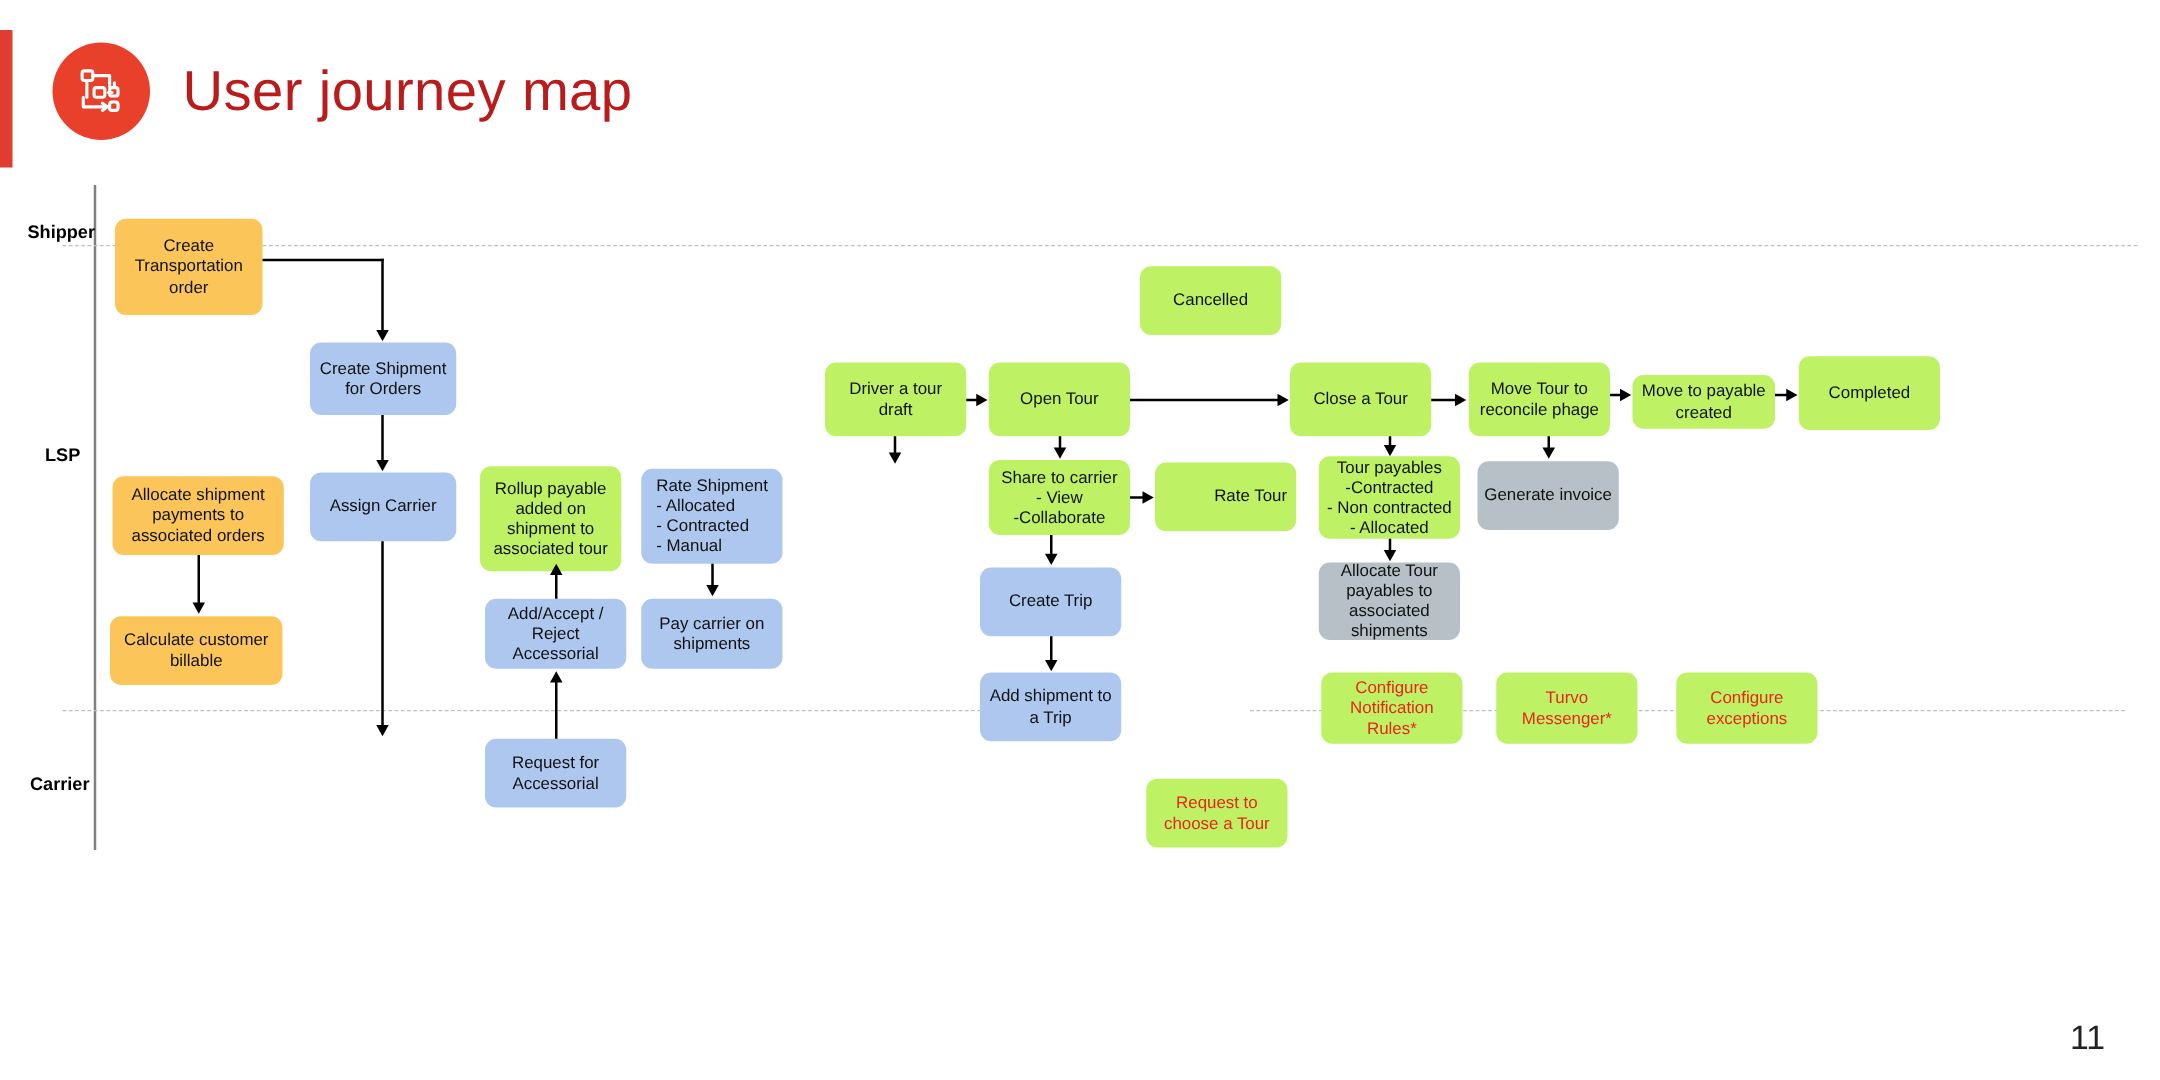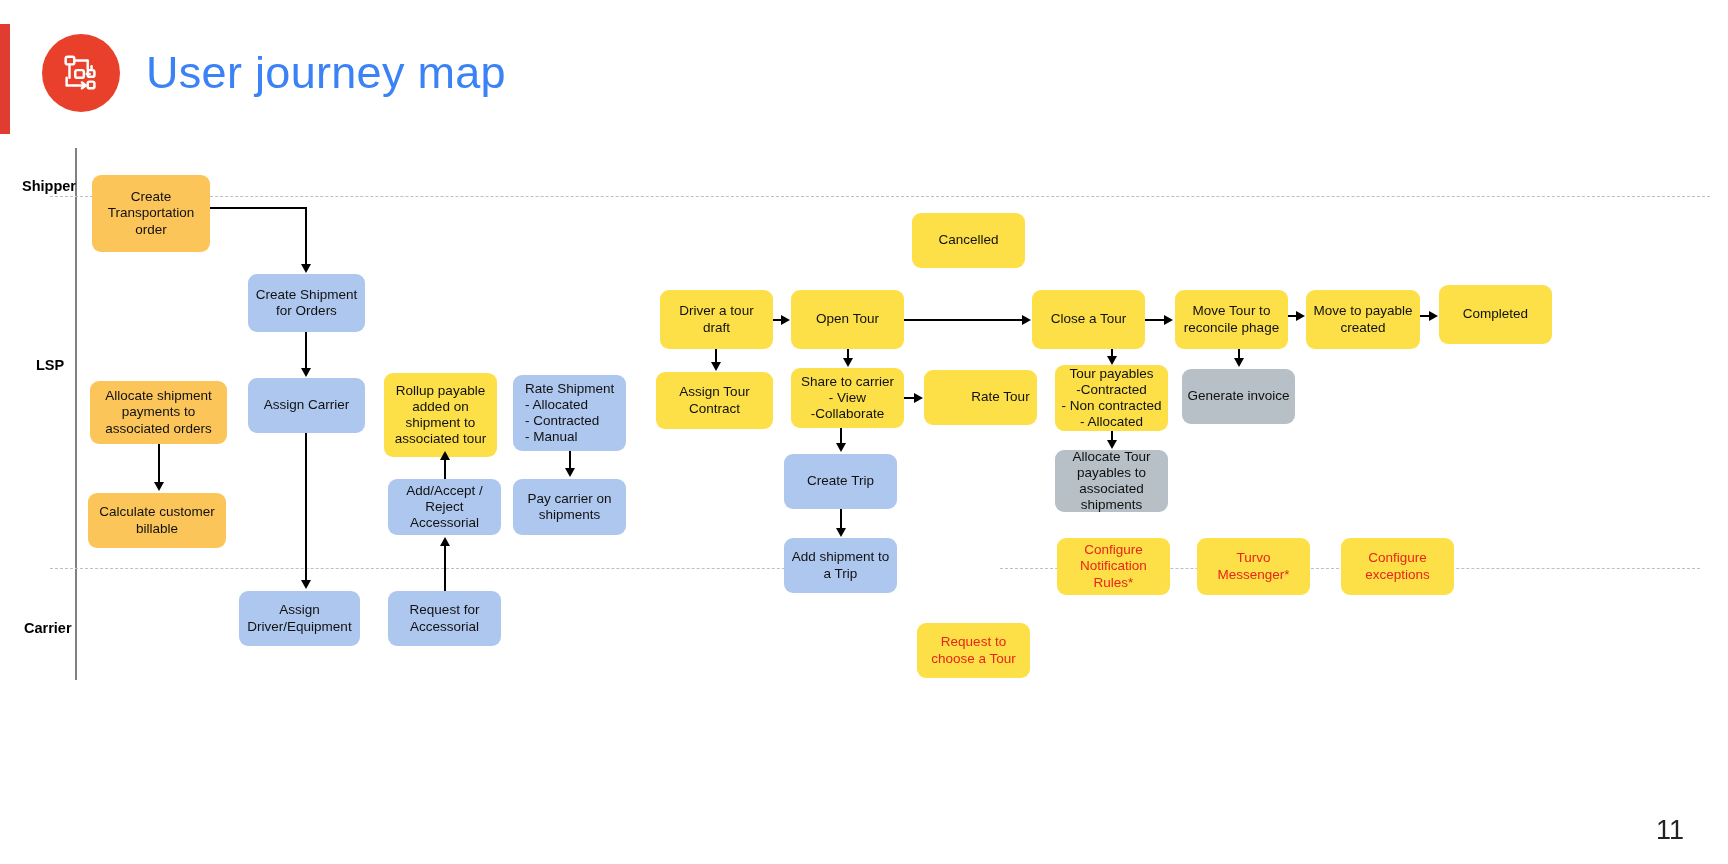--- a/index.html
+++ b/index.html
@@ -19,21 +19,21 @@
   }
 
   
   .header{position:absolute;left:42px;top:34px;display:flex;align-items:center;gap:26px;}
   .logo-circle{
     width:78px;height:78px;border-radius:50%;
     background:#e8402a;display:flex;align-items:center;justify-content:center;
   }
   .logo-circle svg{display:block;}
   .page-title{
-    font-size:45px;color:#3b82f6;font-weight:400;letter-spacing:.3px;
+    font-size:45px;color:#b91c1c;font-weight:400;letter-spacing:.3px;
     white-space:nowrap;
   }
 
   
   .lane-vline{position:absolute;left:75px;top:148px;width:2px;height:532px;background:#808080;}
   .lane-sep{position:absolute;height:0;border-top:1px dashed #b9c0c6;}
   .lane-label{
     position:absolute;font-size:14.5px;font-weight:bold;color:#000;
     white-space:nowrap;
   }
@@ -44,21 +44,21 @@
     border-radius:9px;
     display:flex;align-items:center;justify-content:center;
     text-align:center;
     font-size:13.5px;line-height:1.20;
     color:#111;
     padding:3px 5px;
     white-space:pre-line;
   }
   .node.yellow{background:#fbc55a;}
   .node.blue{background:#aec7ef;}
-  .node.orange{background:#fde047;}
+  .node.orange{background:#bef264;}
   .node.gray{background:#b6c0c6;}
   .node.redtext{color:#e8251a;}
   .node.leftalign{text-align:left;justify-content:flex-start;padding-left:12px;}
 
   
   .conn{position:absolute;background:#000;}
   .conn.h{height:1.6px;}
   .conn.v{width:1.6px;}
   .arrow{
     position:absolute;width:0;height:0;
@@ -110,44 +110,40 @@
 Transportation
 order</div>
   <div class="node blue" style="left:248px;top:274px;width:117px;height:58px;">Create Shipment
 for Orders</div>
   <div class="node yellow" style="left:90px;top:381px;width:137px;height:63px;">Allocate shipment
 payments to
 associated orders</div>
   <div class="node yellow" style="left:88px;top:493px;width:138px;height:55px;">Calculate customer
 billable</div>
   <div class="node blue" style="left:248px;top:378px;width:117px;height:55px;">Assign Carrier</div>
-  <div class="node blue" style="left:239px;top:591px;width:121px;height:55px;">Assign
-Driver/Equipment</div>
 
   <div class="node orange" style="left:384px;top:373px;width:113px;height:84px;">Rollup payable
 added on
 shipment to
 associated tour</div>
   <div class="node blue" style="left:388px;top:479px;width:113px;height:56px;">Add/Accept /
 Reject
 Accessorial</div>
   <div class="node blue" style="left:388px;top:591px;width:113px;height:55px;">Request for
 Accessorial</div>
 
   <div class="node blue leftalign" style="left:513px;top:375px;width:113px;height:76px;">Rate Shipment
 - Allocated
 - Contracted
 - Manual</div>
   <div class="node blue" style="left:513px;top:479px;width:113px;height:56px;">Pay carrier on
 shipments</div>
 
   <div class="node orange" style="left:660px;top:290px;width:113px;height:59px;">Driver a tour
 draft</div>
-  <div class="node orange" style="left:656px;top:372px;width:117px;height:57px;">Assign Tour
-Contract</div>
   <div class="node orange" style="left:791px;top:290px;width:113px;height:59px;">Open Tour</div>
   <div class="node orange" style="left:791px;top:368px;width:113px;height:60px;">Share to carrier
 - View
 -Collaborate</div>
   <div class="node blue" style="left:784px;top:454px;width:113px;height:55px;">Create Trip</div>
   <div class="node blue" style="left:784px;top:538px;width:113px;height:55px;">Add shipment to
 a Trip</div>
 
   <div class="node orange" style="left:912px;top:213px;width:113px;height:55px;">Cancelled</div>
   <div class="node orange" style="left:924px;top:370px;width:113px;height:55px;padding-left:45px;">Rate Tour</div>
@@ -158,21 +154,21 @@
 - Non contracted
 - Allocated</div>
   <div class="node gray" style="left:1055px;top:450px;width:113px;height:62px;">Allocate Tour
 payables to
 associated
 shipments</div>
 
   <div class="node orange" style="left:1175px;top:290px;width:113px;height:59px;">Move Tour to
 reconcile phage</div>
   <div class="node gray" style="left:1182px;top:369px;width:113px;height:55px;">Generate invoice</div>
-  <div class="node orange" style="left:1306px;top:290px;width:114px;height:59px;">Move to payable
+  <div class="node orange" style="left:1306px;top:300px;width:114px;height:43px;">Move to payable
 created</div>
   <div class="node orange" style="left:1439px;top:285px;width:113px;height:59px;">Completed</div>
 
   <div class="node orange redtext" style="left:1057px;top:538px;width:113px;height:57px;">Configure
 Notification
 Rules*</div>
   <div class="node orange redtext" style="left:1197px;top:538px;width:113px;height:57px;">Turvo
 Messenger*</div>
   <div class="node orange redtext" style="left:1341px;top:538px;width:113px;height:57px;">Configure
 exceptions</div>

